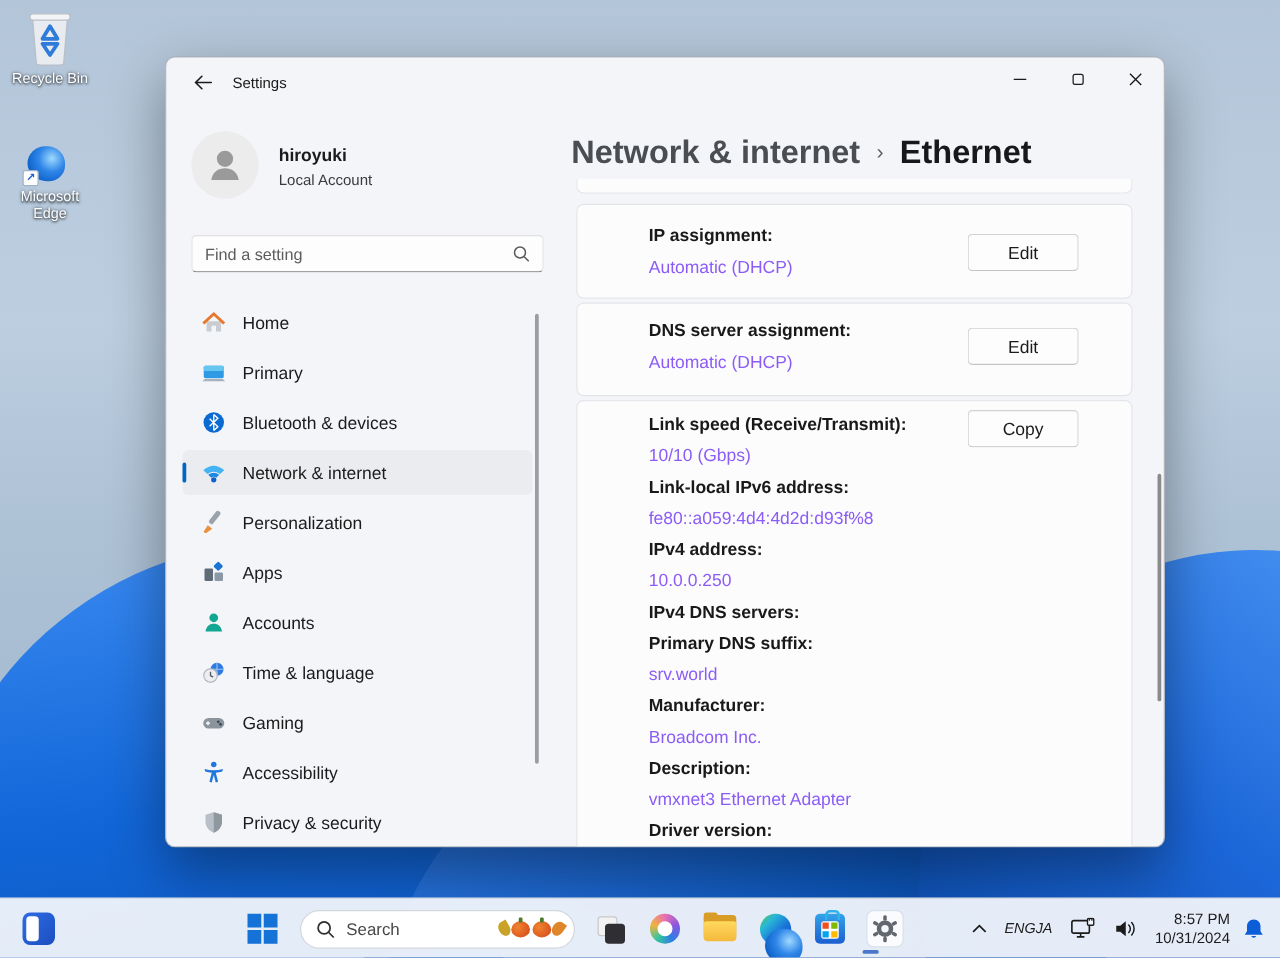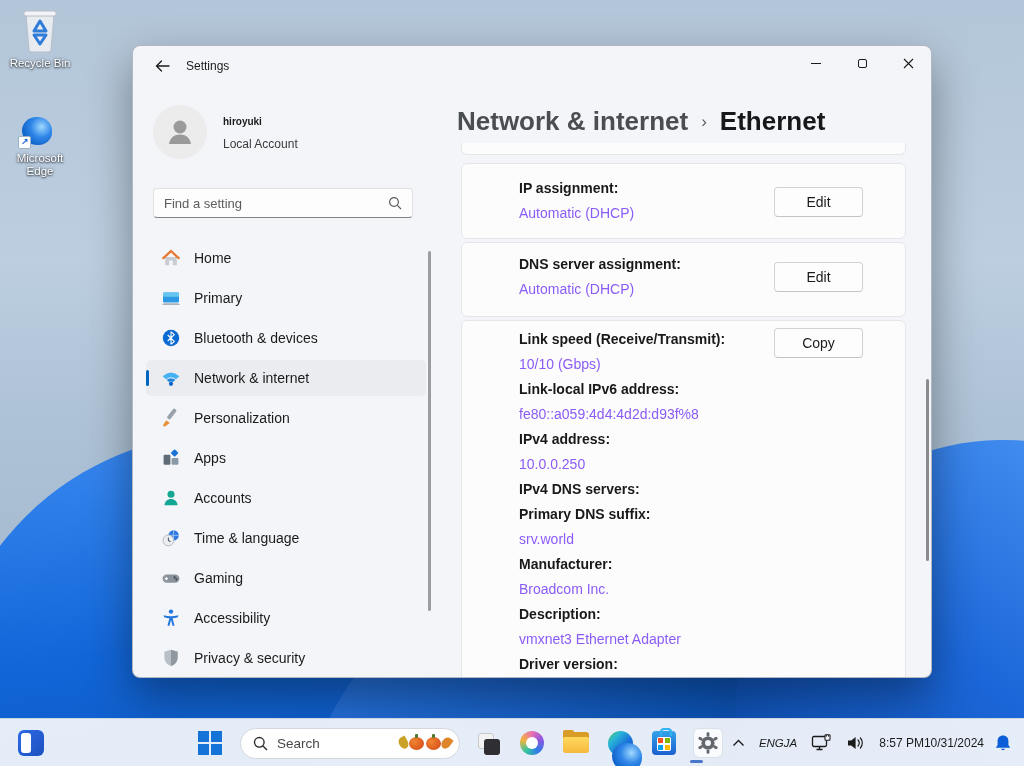--- a/index.html
+++ b/index.html
@@ -45,23 +45,23 @@
     display:flex; align-items:center; justify-content:center; }
   .win-title { position:absolute; left:53px; top:13px; font-size:12px; }
   .win-controls { position:absolute; right:0; top:0; display:flex; }
   .wc-btn { width:46px; height:34px; display:flex; align-items:center; justify-content:center; }
   .glyph-min { width:10px; height:1px; background:#1b1b1b; display:block; }
   .glyph-max { width:9px; height:9px; border:1px solid #1b1b1b; border-radius:2px; display:block; }
 
   
   .avatar { position:absolute; left:20px; top:59px; width:54px; height:54px; border-radius:50%;
     background:#ececec; display:flex; align-items:center; justify-content:center; }
-  .user-name { position:absolute; left:90px; top:70px; font-size:10px; font-weight:bold; }
+  .user-name { position:absolute; left:90px; top:70px; font-size:14px; font-weight:bold; }
   .user-type { position:absolute; left:90px; top:91px; font-size:12px; color:#3b3b3b; }
-  .find-box { position:absolute; left:20px; top:142px; width:260px; height:30px; background:#fdfdfd;
+  .find-box { position:absolute; left:20px; top:142px; width:282px; height:30px; background:#fdfdfd;
     border:1px solid #e1e1e3; border-bottom:1px solid #838385; border-radius:4px;
     display:flex; align-items:center; }
   .find-box input { flex:1; border:none; outline:none; background:transparent; font-size:13px;
     padding:0 8px 0 10px; color:#1b1b1b; font-family:inherit; }
   .find-box input::placeholder { color:#5c5c5c; opacity:1; }
   .find-box .mag { margin-right:10px; display:flex; }
 
   .nav { position:absolute; left:13px; top:194px; width:280px; }
   .nav-item { position:relative; height:36px; margin-bottom:4px; border-radius:5px;
     display:flex; align-items:center; padding-left:15px; }
@@ -142,21 +142,21 @@
     border-radius:2px; display:grid; grid-template-columns:6px 6px; grid-gap:1px; padding:1px; }
   .store .tile i { display:block; width:5px; height:5px; }
   .settings-pill { background:rgba(255,255,255,.8); box-shadow:0 0 0 1px rgba(0,0,0,.05); }
   .run-indicator { position:absolute; left:690px; bottom:3px; width:13px; height:3px;
     border-radius:2px; background:#4a77c9; }
 
   .tray { position:absolute; right:0; top:0; height:48px; display:flex; align-items:center;
     padding-right:12px; }
   .tray-item { display:flex; align-items:center; justify-content:center; margin-left:14px; }
   .lang { display:flex; flex-direction:row; align-items:center; font-size:11.5px; line-height:13px;font-style:italic; }
-  .clock { display:flex; flex-direction:row; align-items:flex-end; font-size:12px; line-height:15px; }
+  .clock { display:flex; flex-direction:column; align-items:flex-end; font-size:12px; line-height:15px; }
   .bell { margin-left:10px; }
 </style>
 </head>
 <body>
 
 <div class="desktop">
   <div class="bloom bloom-dark"></div>
   <div class="bloom bloom-petal-left"></div>
   <div class="bloom bloom-petal-mid"></div>
   <div class="bloom bloom-petal-right"></div>

